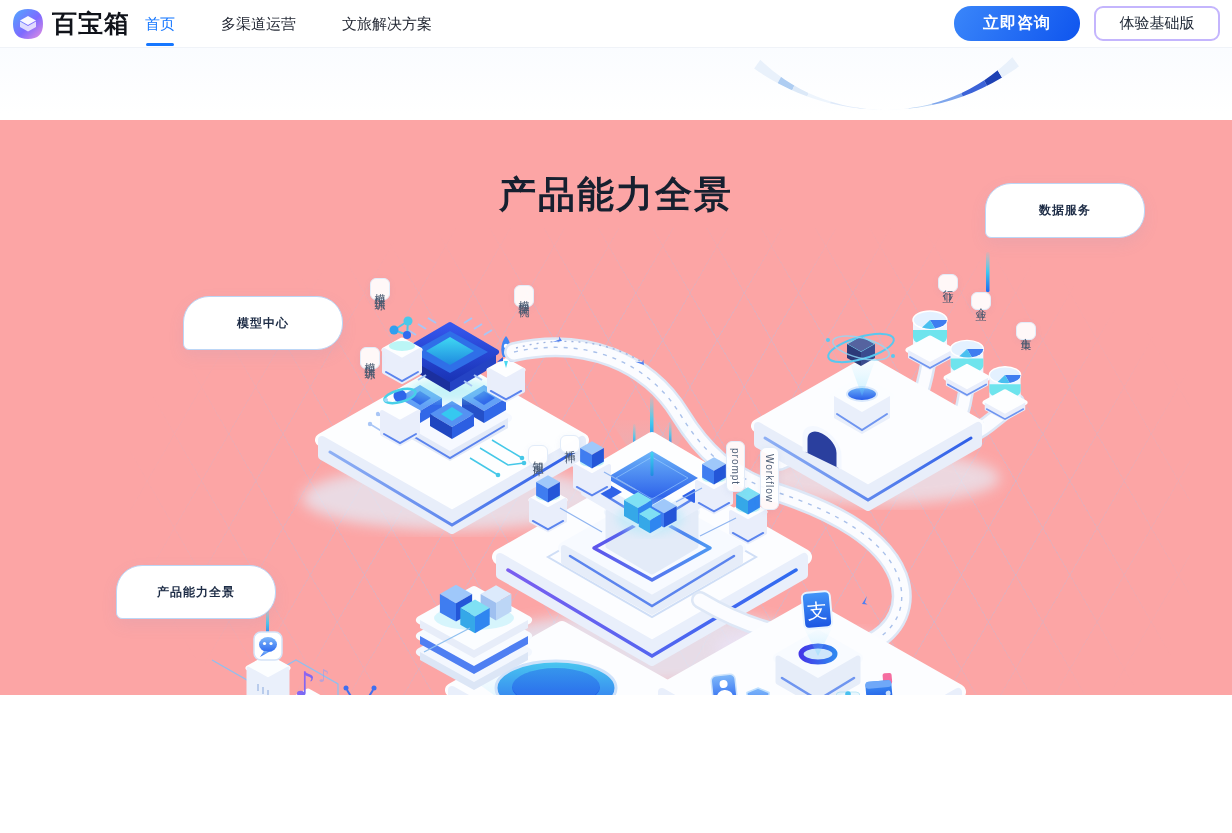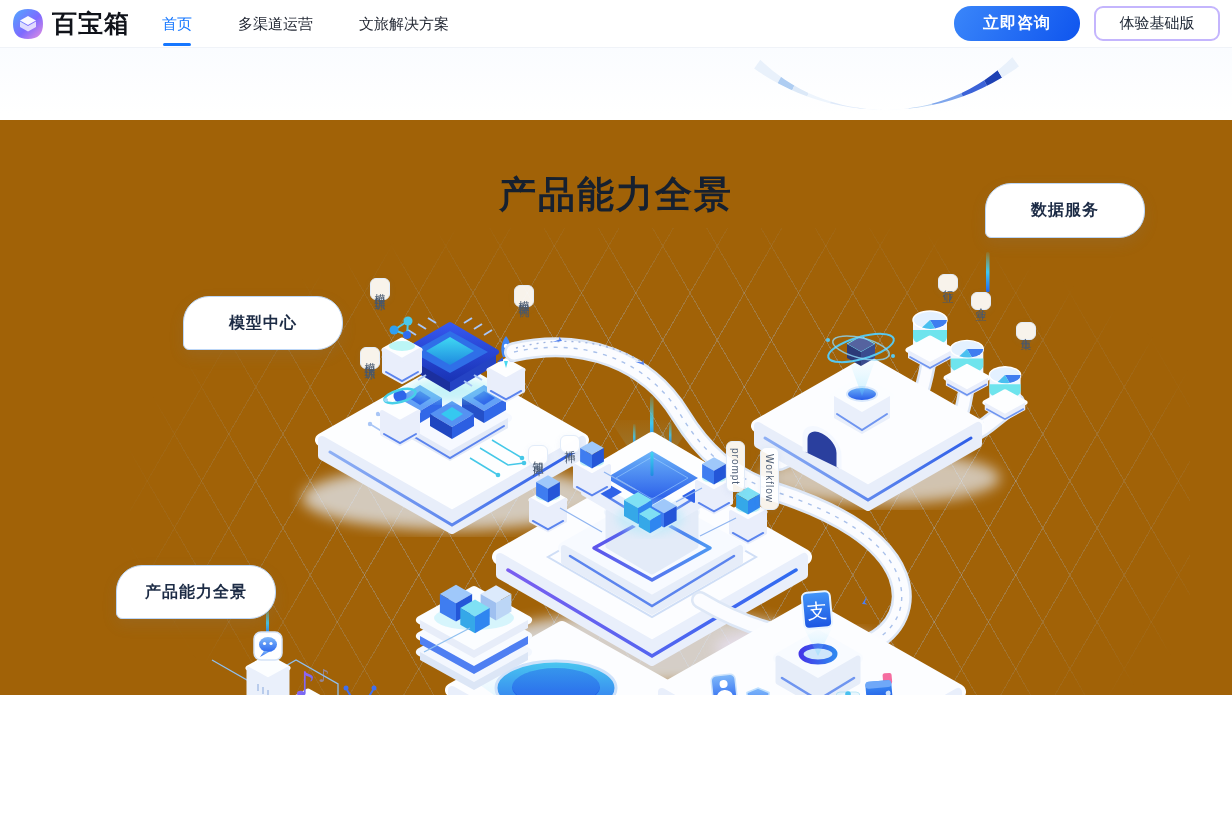--- a/index.html
+++ b/index.html
@@ -1,25 +1,25 @@
 <!DOCTYPE html>
 <html><head>
 <meta charset="utf-8">
 <style>
   * { margin:0; padding:0; box-sizing:border-box; }
   html,body { width:1232px; height:833px; }
   body { font-family:"Liberation Sans","DejaVu Sans",sans-serif; background:#fff; }
-  .page { position:relative; width:1232px; height:695px; background:#a16207; overflow:hidden; }
+  .page { position:relative; width:1232px; height:695px; background:#fca5a5; overflow:hidden; }
 
   
   .header { position:absolute; left:0; top:0; width:1232px; height:48px; background:#fff;
             display:flex; align-items:center; z-index:30; border-bottom:1px solid #f0f3f8; }
   .logo { display:flex; align-items:center; gap:8px; padding-left:12px; cursor:pointer; }
   .logo-text { font-size:25px; font-weight:700; color:#10131a; letter-spacing:1px; }
-  .nav { display:flex; align-items:center; margin-left:32px; gap:46px; height:48px; }
+  .nav { display:flex; align-items:center; margin-left:15px; gap:46px; height:48px; }
   .nav-item { position:relative; font-size:15px; color:#1f2430; height:48px; line-height:48px; cursor:pointer; }
   .nav-item.active { color:#1677ff; font-weight:500; }
   .nav-item.active::after { content:""; position:absolute; left:50%; transform:translateX(-50%);
             bottom:2px; width:28px; height:3px; border-radius:2px; background:#1677ff; }
   .header-actions { margin-left:auto; display:flex; align-items:center; gap:14px; padding-right:12px; }
   .btn-primary { min-width:126px; height:35px; border:none; border-radius:17px; color:#fff;
             font-size:16px; font-weight:600; letter-spacing:1px; cursor:pointer;
             background:linear-gradient(120deg,#3a86fa 0%,#0f55ee 100%);
             font-family:"Liberation Sans","DejaVu Sans",sans-serif; }
   .btn-secondary { min-width:126px; height:35px; border:2px solid #c4b5fd; border-radius:9px;
@@ -41,21 +41,21 @@
         repeating-linear-gradient(120deg, rgba(165,198,240,.28) 0px, rgba(165,198,240,.28) 1px, transparent 1px, transparent 47px),
         repeating-linear-gradient(60deg, rgba(165,198,240,.28) 0px, rgba(165,198,240,.28) 1px, transparent 1px, transparent 47px);
       -webkit-mask-image:radial-gradient(ellipse 58% 55% at 52% 46%, #000 55%, transparent 92%);
       mask-image:radial-gradient(ellipse 58% 55% at 52% 46%, #000 55%, transparent 92%); }
 
   .illo { position:absolute; left:0; top:0; width:1232px; height:833px; z-index:3; }
 
   
   .bubble { position:absolute; background:#fff; border:1.5px solid #bcd6f6;
             border-radius:26px 26px 26px 6px; display:flex; align-items:center; justify-content:center;
-            font-size:16px; font-weight:600; color:#1c2b45; letter-spacing:1px; z-index:10;
+            font-size:12px; font-weight:600; color:#1c2b45; letter-spacing:1px; z-index:10;
             box-shadow:0 6px 16px rgba(110,150,220,.10); cursor:pointer; }
   .bubble--model  { left:183px; top:296px;  width:160px; height:54px; }
   .bubble--data   { left:985px; top:183px;  width:160px; height:55px; }
   .bubble--agent  { left:650px; top:334px;  width:160px; height:53px; }
   .bubble--multi  { left:116px; top:565px;  width:160px; height:54px; }
   .bubble--eco    { left:942px; top:623px;  width:161px; height:54px; }
 
   
   .vtag { position:absolute; writing-mode:vertical-rl; background:rgba(255,255,255,.92);
           border:1px solid #e2ecf9; border-radius:6px; padding:6px 3px; font-size:11px;

